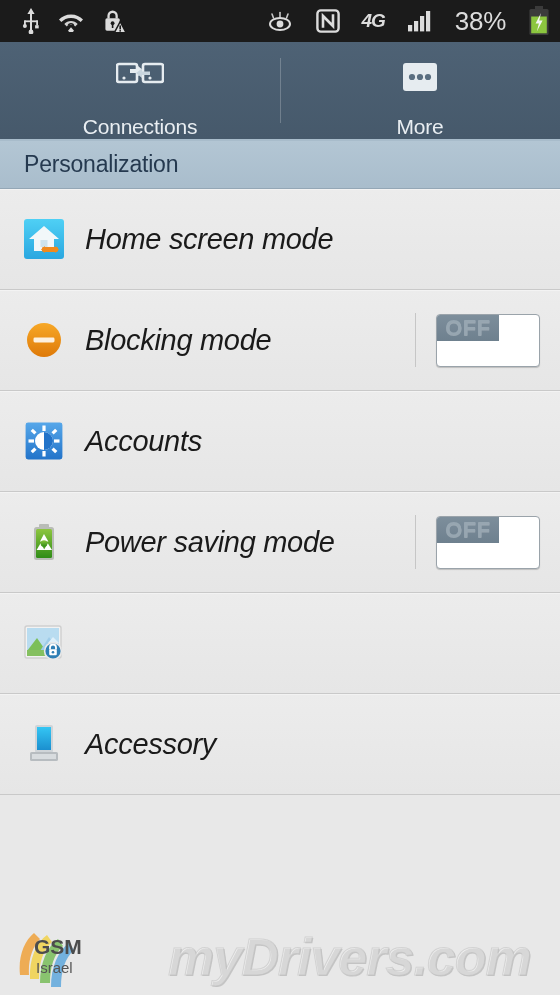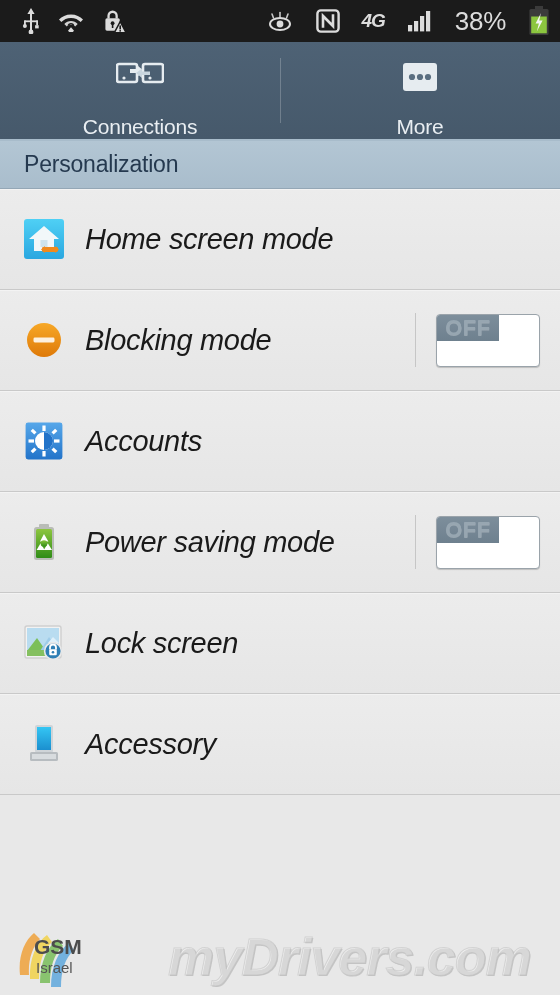--- a/index.html
+++ b/index.html
@@ -347,21 +347,20 @@
           <polygon points="5,30 15,17 24,30" fill="#7bbf5a"></polygon>
           <polygon points="18,30 27,16 37,30" fill="#9ecce9"></polygon>
           <polygon points="26,22 31,16 37,22" fill="#dff0fa"></polygon>
           <rect x="5" y="29" width="32" height="6" fill="#85c060"></rect>
           <circle cx="31" cy="30" r="8.4" fill="#2f7fb5" stroke="#e9e9e9" stroke-width="1.6"></circle>
           <path d="M28 28.5v-2a3 3 0 0 1 6 0v2" fill="none" stroke="#ffffff" stroke-width="1.8"></path>
           <rect x="27.2" y="28.2" width="7.6" height="6" rx="1.2" fill="#ffffff"></rect>
           <circle cx="31" cy="31.2" r="1.3" fill="#2f7fb5"></circle>
         </svg>
       </div>
-      <div class="row-label">Lock screen</div>
     </div>
 
     <div class="row">
       <div class="row-icon">
         <svg width="44" height="44" viewBox="0 0 44 44">
           <defs>
               <linearGradient id="gAcc" x1="0" y1="0" x2="0" y2="1">
             <stop offset="0" stop-color="#34c6f4"></stop>
                 <stop offset="1" stop-color="#1b8fcf"></stop>
           </linearGradient>

